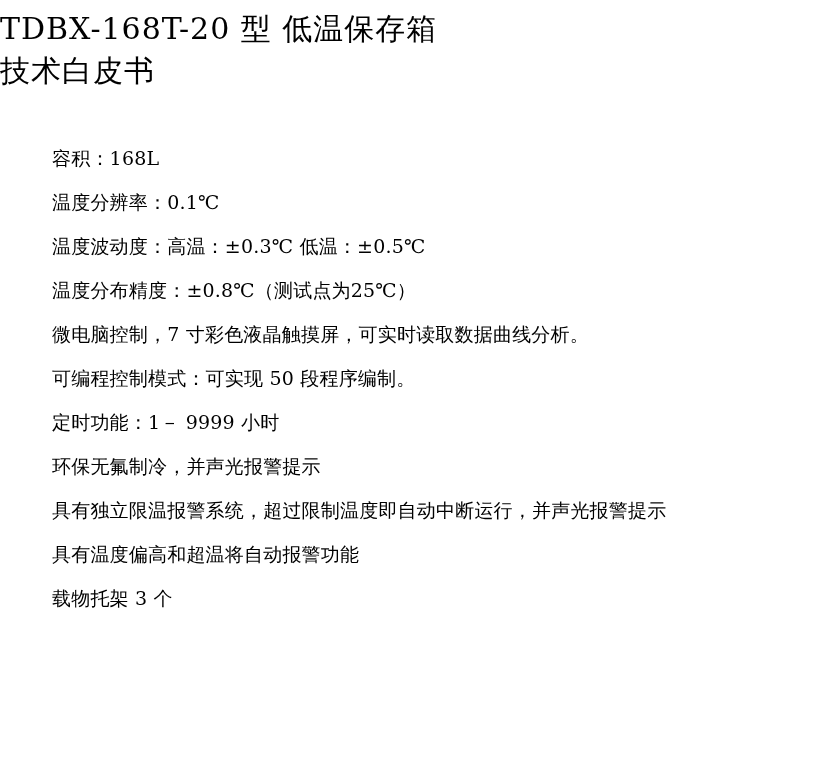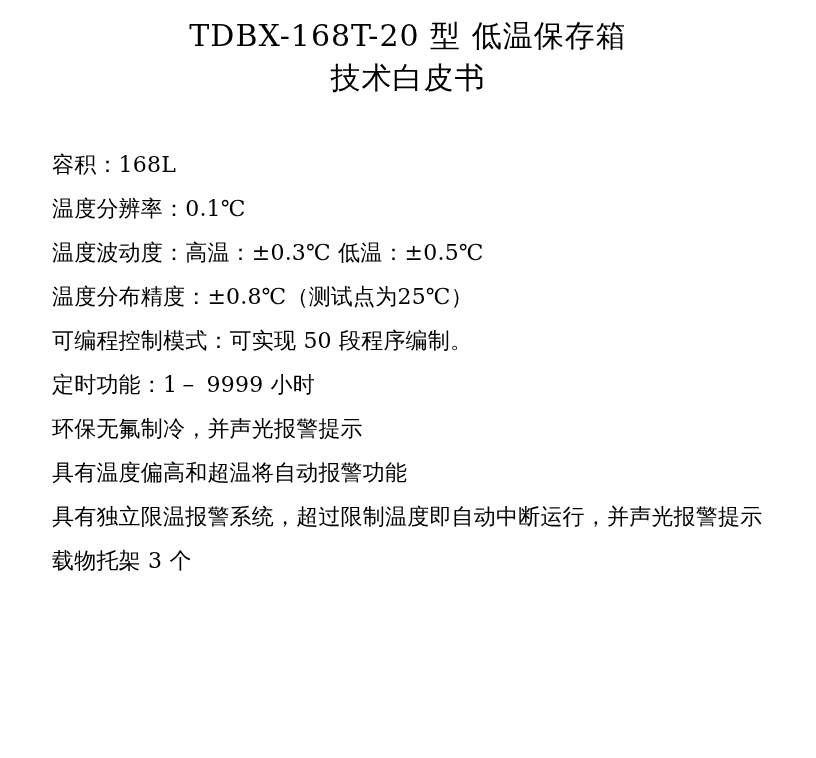--- a/index.html
+++ b/index.html
@@ -14,57 +14,58 @@
     color: #000000;
     overflow: hidden;
   }
   .page {
     position: relative;
     width: 816px;
     height: 758px;
     box-sizing: border-box;
   }
   .title-block {
-    text-align: center;
-    padding-top: 15px;
+    text-align: left;
+    padding-top: 8px;
   }
   .title-line {
     font-size: 30px;
     line-height: 42px;
     letter-spacing: 1px;
     white-space: nowrap;
   }
   .body-block {
     margin-top: 44px;
     padding-left: 52px;
     padding-right: 40px;
   }
   .para {
-    font-size: 22px;
+    font-size: 19px;
     line-height: 44px;
     letter-spacing: 0.2px;
     white-space: nowrap;
   }
 </style>
 </head>
 <body>
 
 <div class="page">
 
   <div class="title-block">
     <div class="title-line">TDBX-168T-20 型  低温保存箱</div>
     <div class="title-line">技术白皮书</div>
   </div>
 
   <div class="body-block">
     <div class="para">容积：168L</div>
     <div class="para">温度分辨率：0.1℃</div>
     <div class="para">温度波动度：高温：±0.3℃ 低温：±0.5℃</div>
     <div class="para">温度分布精度：±0.8℃（测试点为25℃）</div>
+    <div class="para">微电脑控制，7 寸彩色液晶触摸屏，可实时读取数据曲线分析。</div>
     <div class="para">可编程控制模式：可实现 50 段程序编制。</div>
     <div class="para">定时功能：1－ 9999 小时</div>
     <div class="para">环保无氟制冷，并声光报警提示</div>
+    <div class="para">具有独立限温报警系统，超过限制温度即自动中断运行，并声光报警提示</div>
     <div class="para">具有温度偏高和超温将自动报警功能</div>
-    <div class="para">具有独立限温报警系统，超过限制温度即自动中断运行，并声光报警提示</div>
     <div class="para">载物托架 3 个</div>
   </div>
 
 </div>
 
 </body></html>

